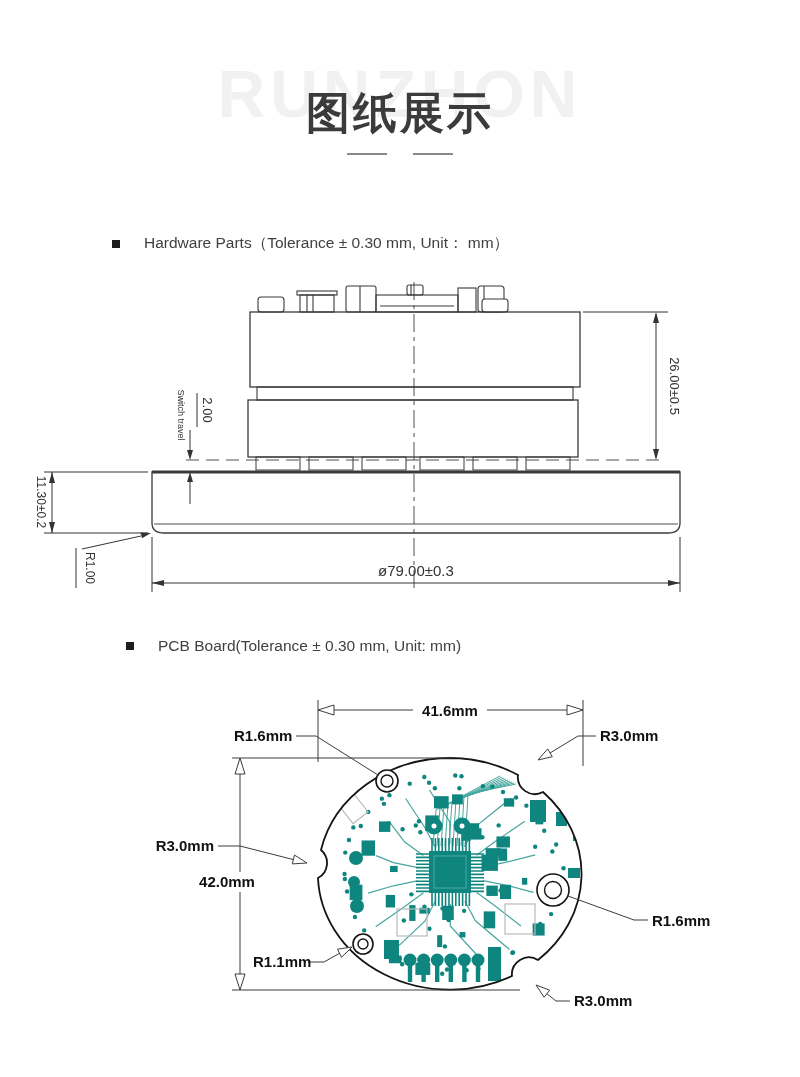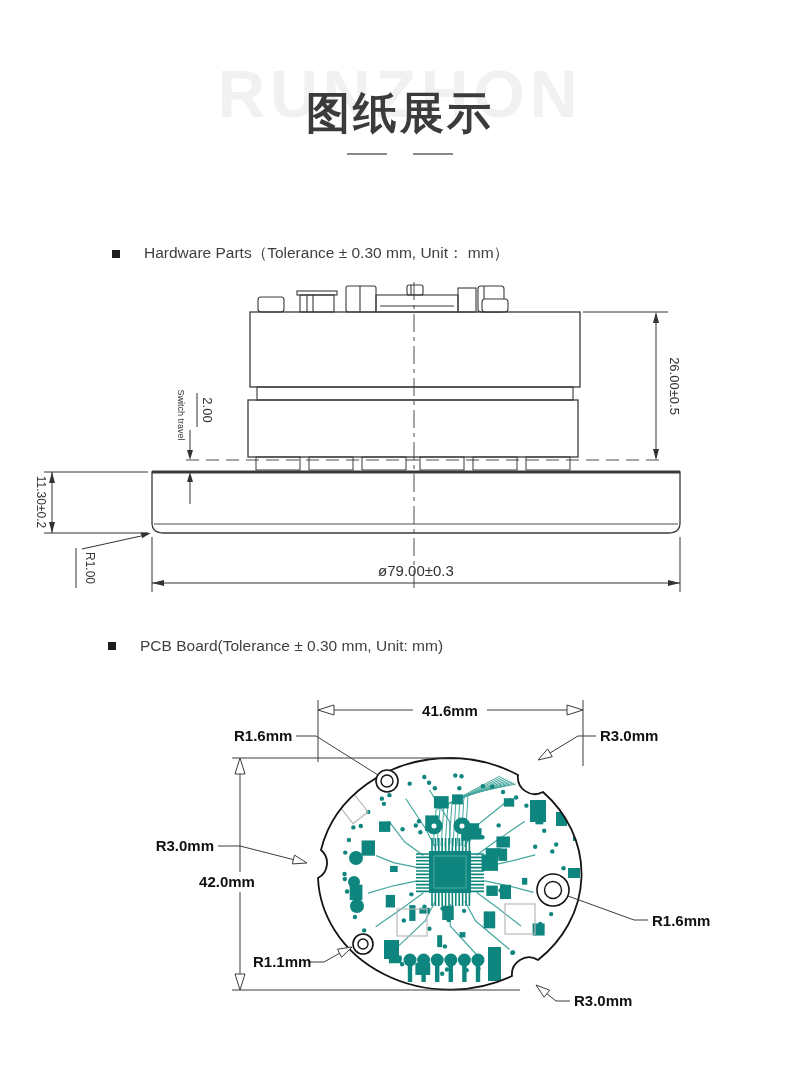--- a/index.html
+++ b/index.html
@@ -27,21 +27,21 @@
 <div class="page">
 
   <div class="watermark">RUNZHON</div>
   <h1 class="title" style="margin:0">图纸展示</h1>
 
   <div class="subtitle-row">
     <span class="subtitle-dash"></span>
     <span class="subtitle-dash"></span>
   </div>
 
-  <div class="section-heading" style="left:112px;top:243px;">
+  <div class="section-heading" style="left:112px;top:233px;">
     <span class="bullet"></span>
     <span class="section-label">Hardware Parts（Tolerance ± 0.30 mm, Unit： mm）</span>
   </div>
 
   <svg style="position:absolute;left:25px;top:270px;" width="670" height="330" viewBox="25 270 670 330">
     <g stroke="#3a3a3a" stroke-width="1.1" fill="none">
       <rect x="258" y="297" width="26" height="15" rx="3"></rect>
       <rect x="297" y="291" width="40" height="4"></rect>
       <rect x="300" y="295" width="34" height="17"></rect>
       <line x1="307" y1="295" x2="307" y2="312"></line>
@@ -116,21 +116,21 @@
     <g stroke="#333" stroke-width="1" fill="none">
       <line x1="152" y1="537" x2="152" y2="592"></line>
       <line x1="680" y1="537" x2="680" y2="592"></line>
       <line x1="152" y1="583" x2="680" y2="583"></line>
       <polygon points="152,583 164,580 164,586" fill="#333" stroke="none"></polygon>
       <polygon points="680,583 668,580 668,586" fill="#333" stroke="none"></polygon>
     </g>
     <text style="font-size:15px;fill:#333" text-anchor="middle" x="416" y="576">ø79.00±0.3</text>
   </svg>
 
-  <div class="section-heading" style="left:108px;top:637px;">
+  <div class="section-heading" style="left:126px;top:637px;">
     <span class="bullet"></span>
     <span class="section-label">PCB Board(Tolerance ± 0.30 mm, Unit: mm)</span>
   </div>
 
   <svg style="position:absolute;left:150px;top:680px;" width="580" height="345" viewBox="150 680 580 345">
     <defs>
       <clipPath id="boardclip">
         <path d="M450 758 A132 116 0 0 1 518 775 A17 17 0 0 0 543 792
                  A132 116 0 0 1 538 960 A17 17 0 0 0 512 976
                  A132 116 0 0 1 318 878 A17 17 0 0 0 321 850

